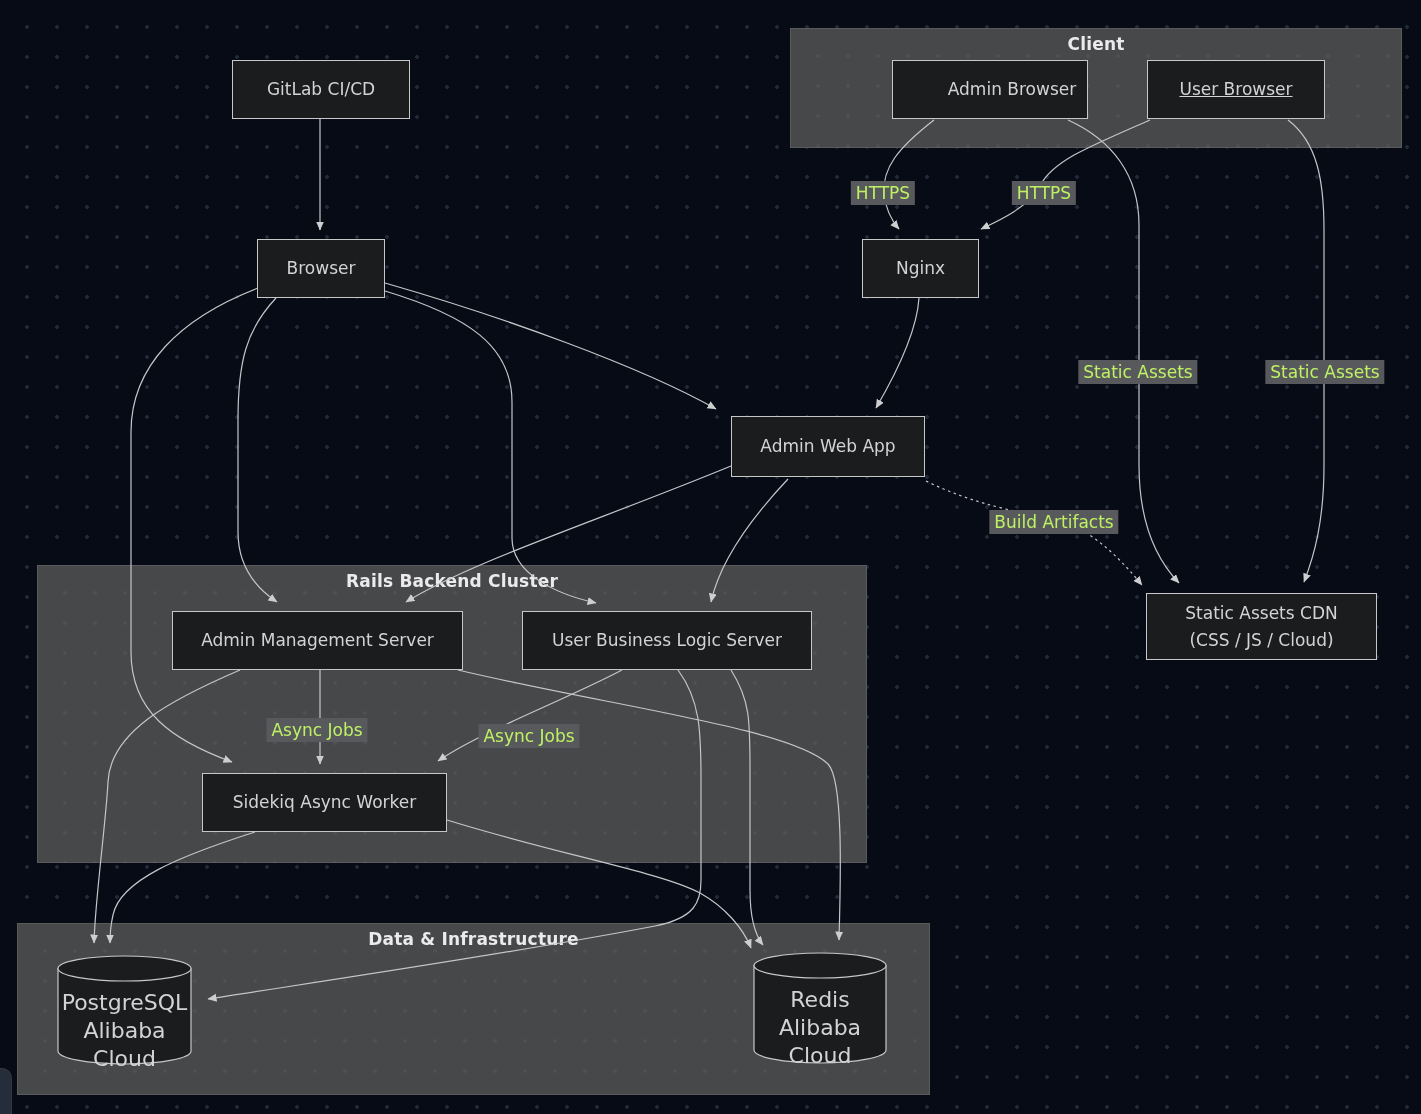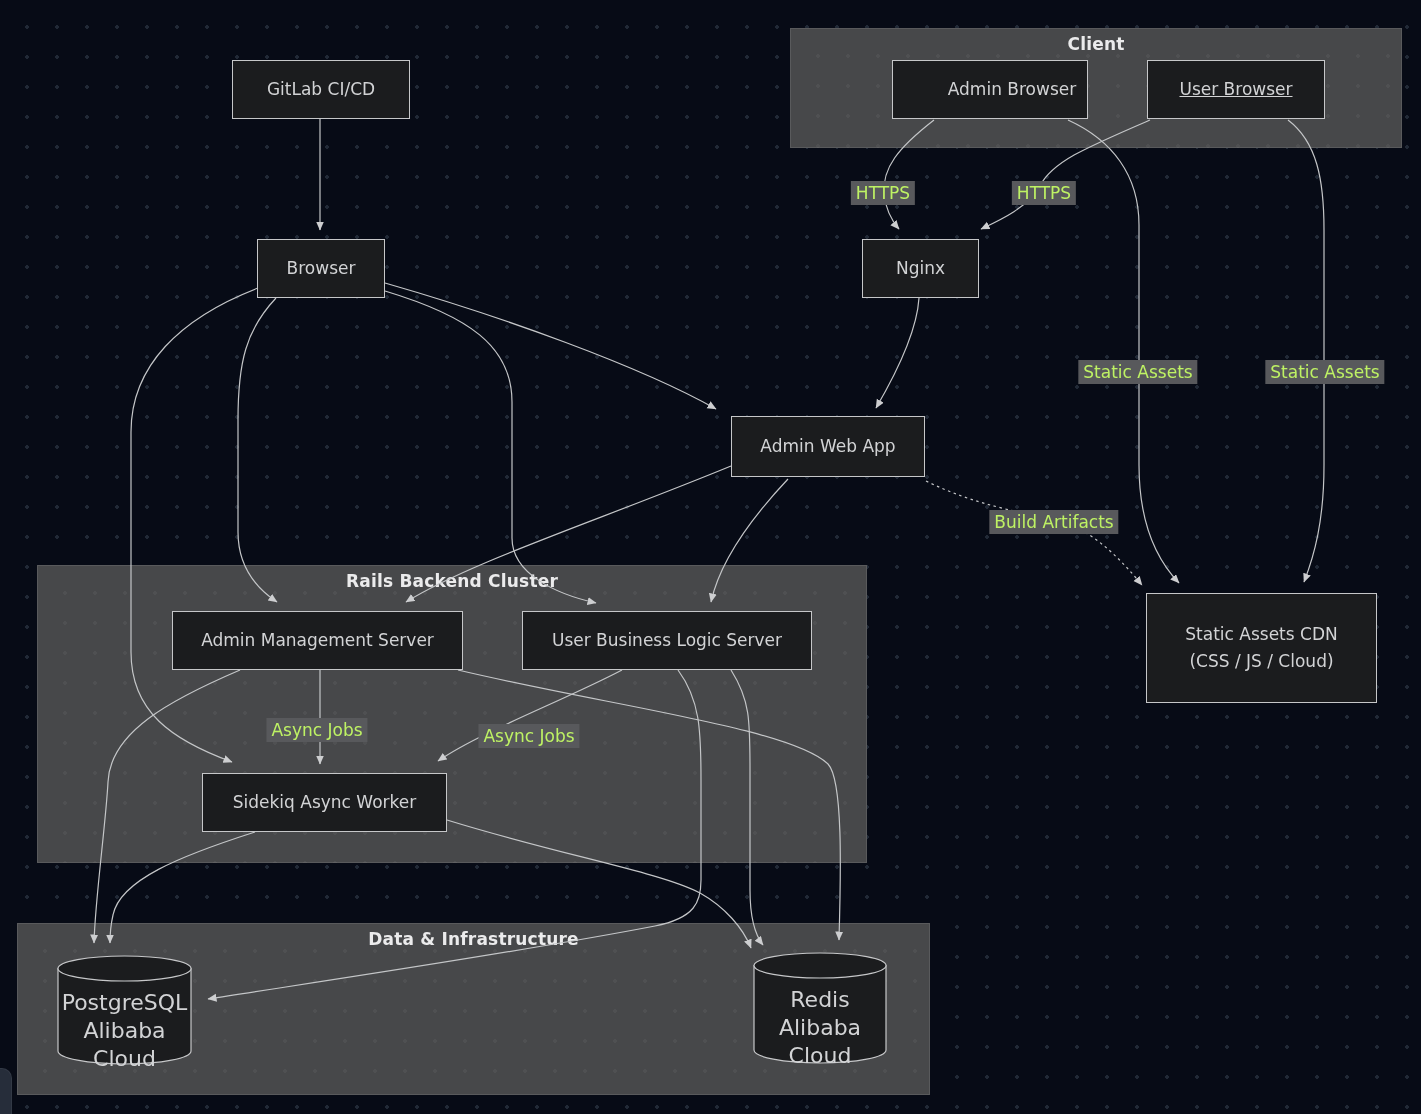--- a/index.html
+++ b/index.html
@@ -113,21 +113,21 @@
   </div>
   <div class="node" style="left:172px;top:611px;width:291px;height:59px;">
     <span>Admin Management Server</span>
   </div>
   <div class="node" style="left:522px;top:611px;width:290px;height:59px;">
     <span>User Business Logic Server</span>
   </div>
   <div class="node" style="left:202px;top:773px;width:245px;height:59px;">
     <span>Sidekiq Async Worker</span>
   </div>
-  <div class="node" style="left:1146px;top:593px;width:231px;height:110px;">
+  <div class="node" style="left:1146px;top:593px;width:231px;height:67px;">
     <span class="multiline">
       <span>Static Assets CDN</span>
       <span>(CSS / JS / Cloud)</span>
     </span>
   </div>
 
   <div class="cyl" style="left:57px;top:955px;width:135px;height:110px;">
     <svg width="135" height="110" viewBox="0 0 135 110">
       <path d="M1,13 L1,96 A66.5,13 0 0 0 134,96 L134,13" fill="#1b1c1e" stroke="#c6c7c9" stroke-width="1.2"></path>
       <ellipse cx="67.5" cy="13.5" rx="66.5" ry="12.5" fill="#1b1c1e" stroke="#c6c7c9" stroke-width="1.2"></ellipse>

